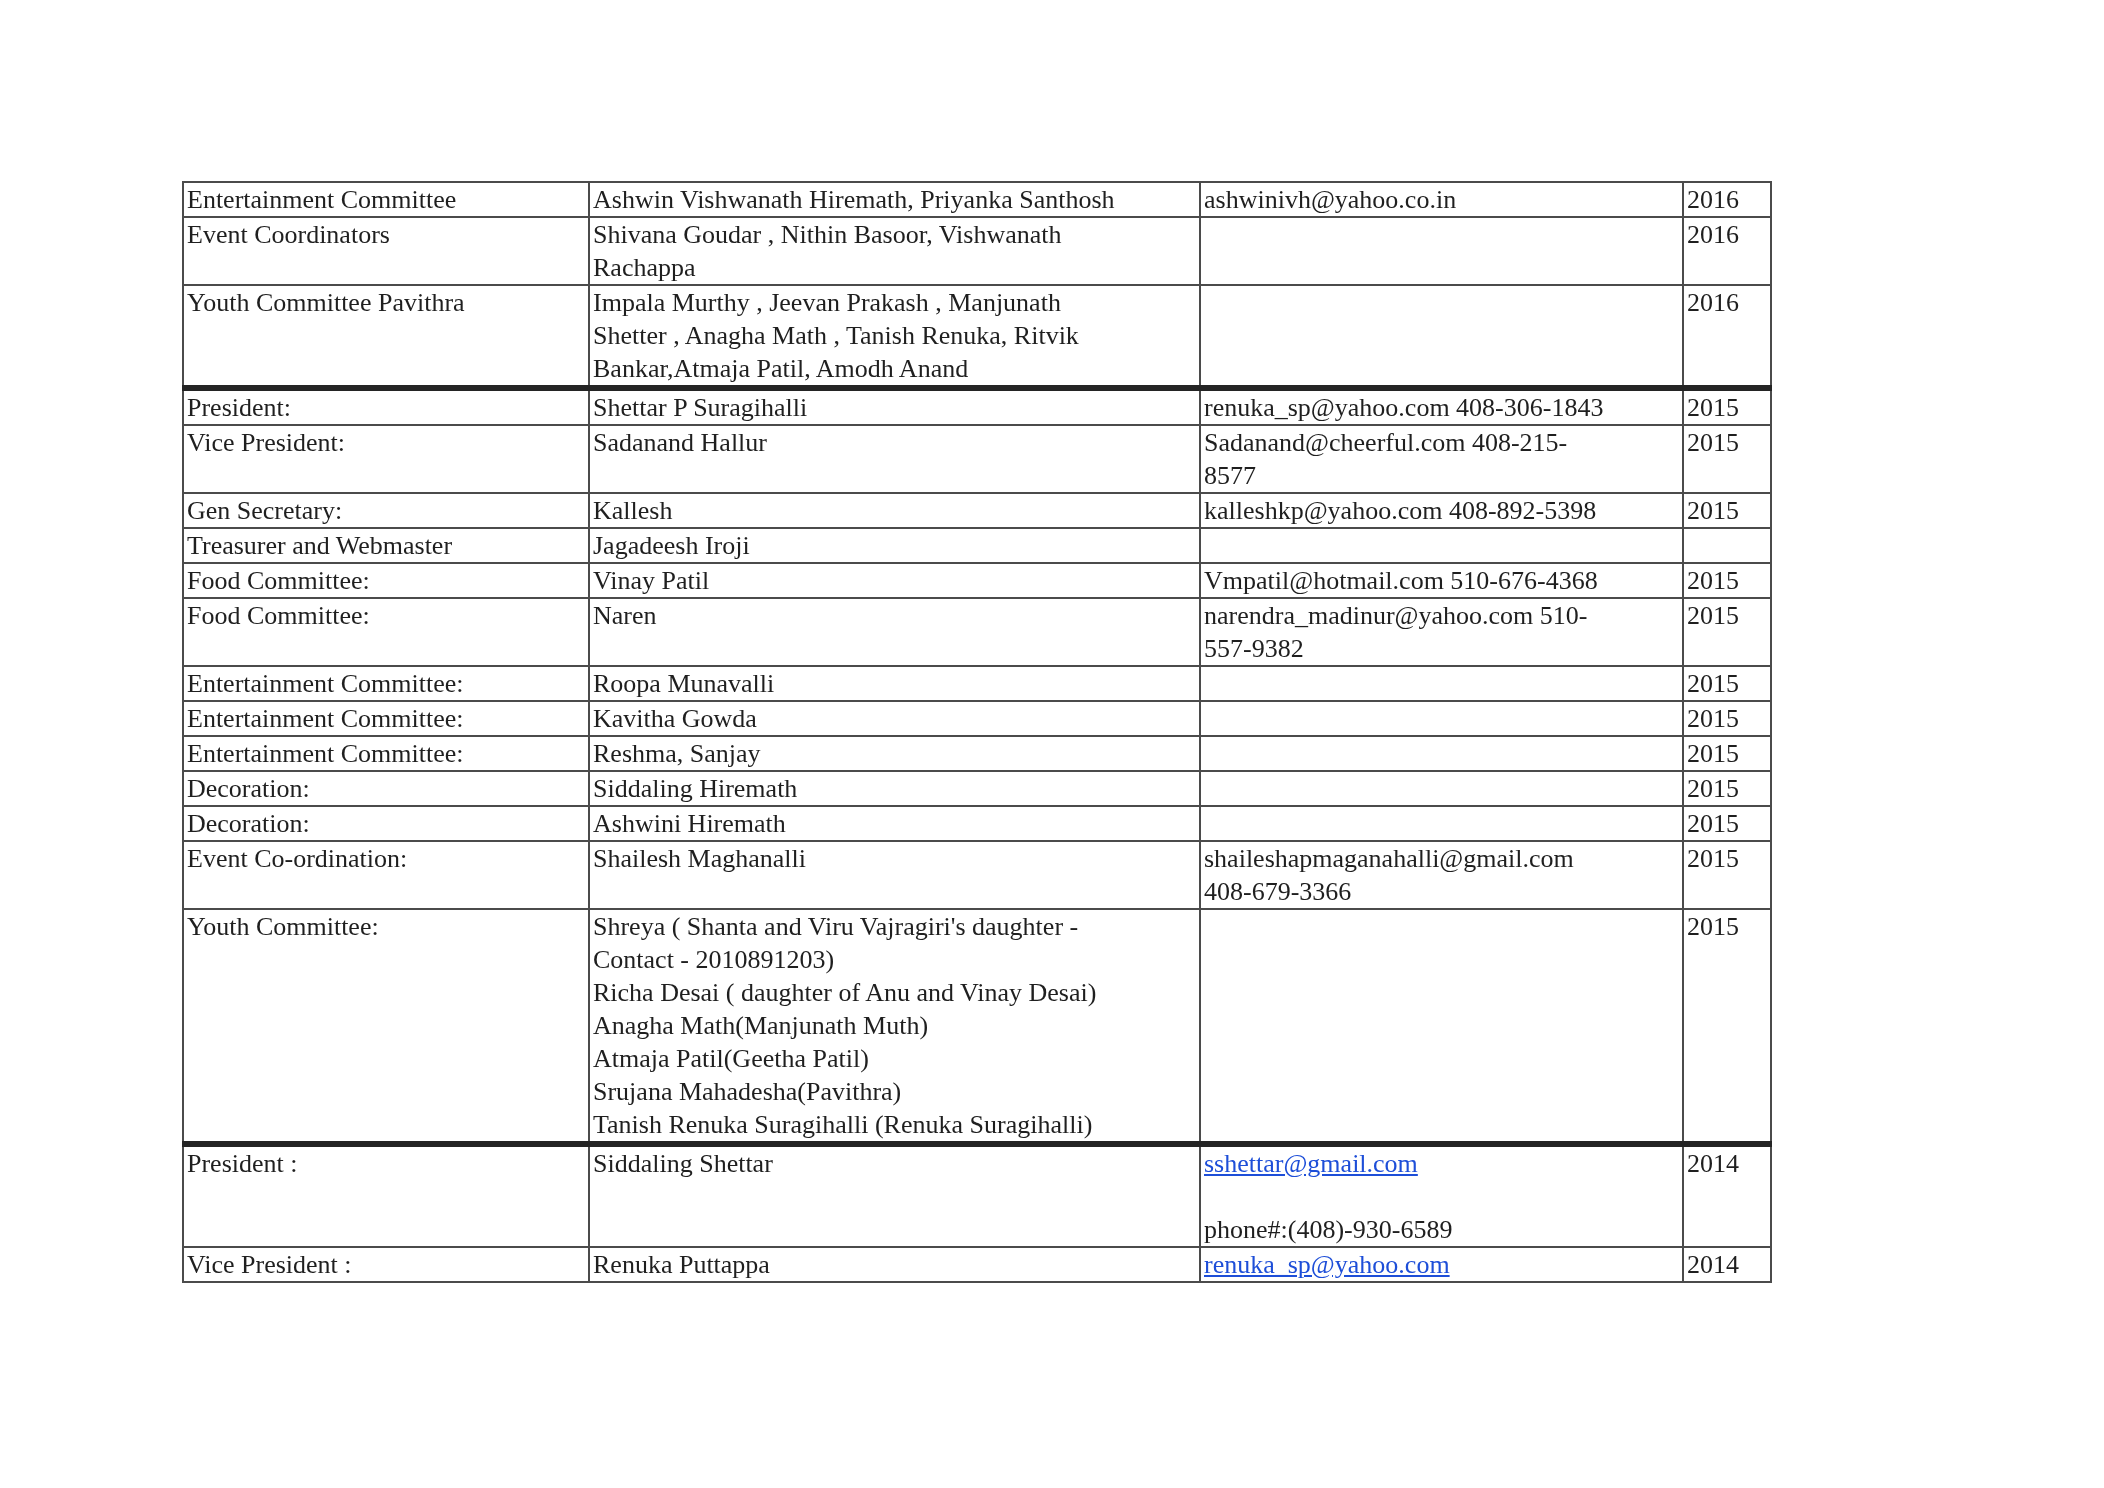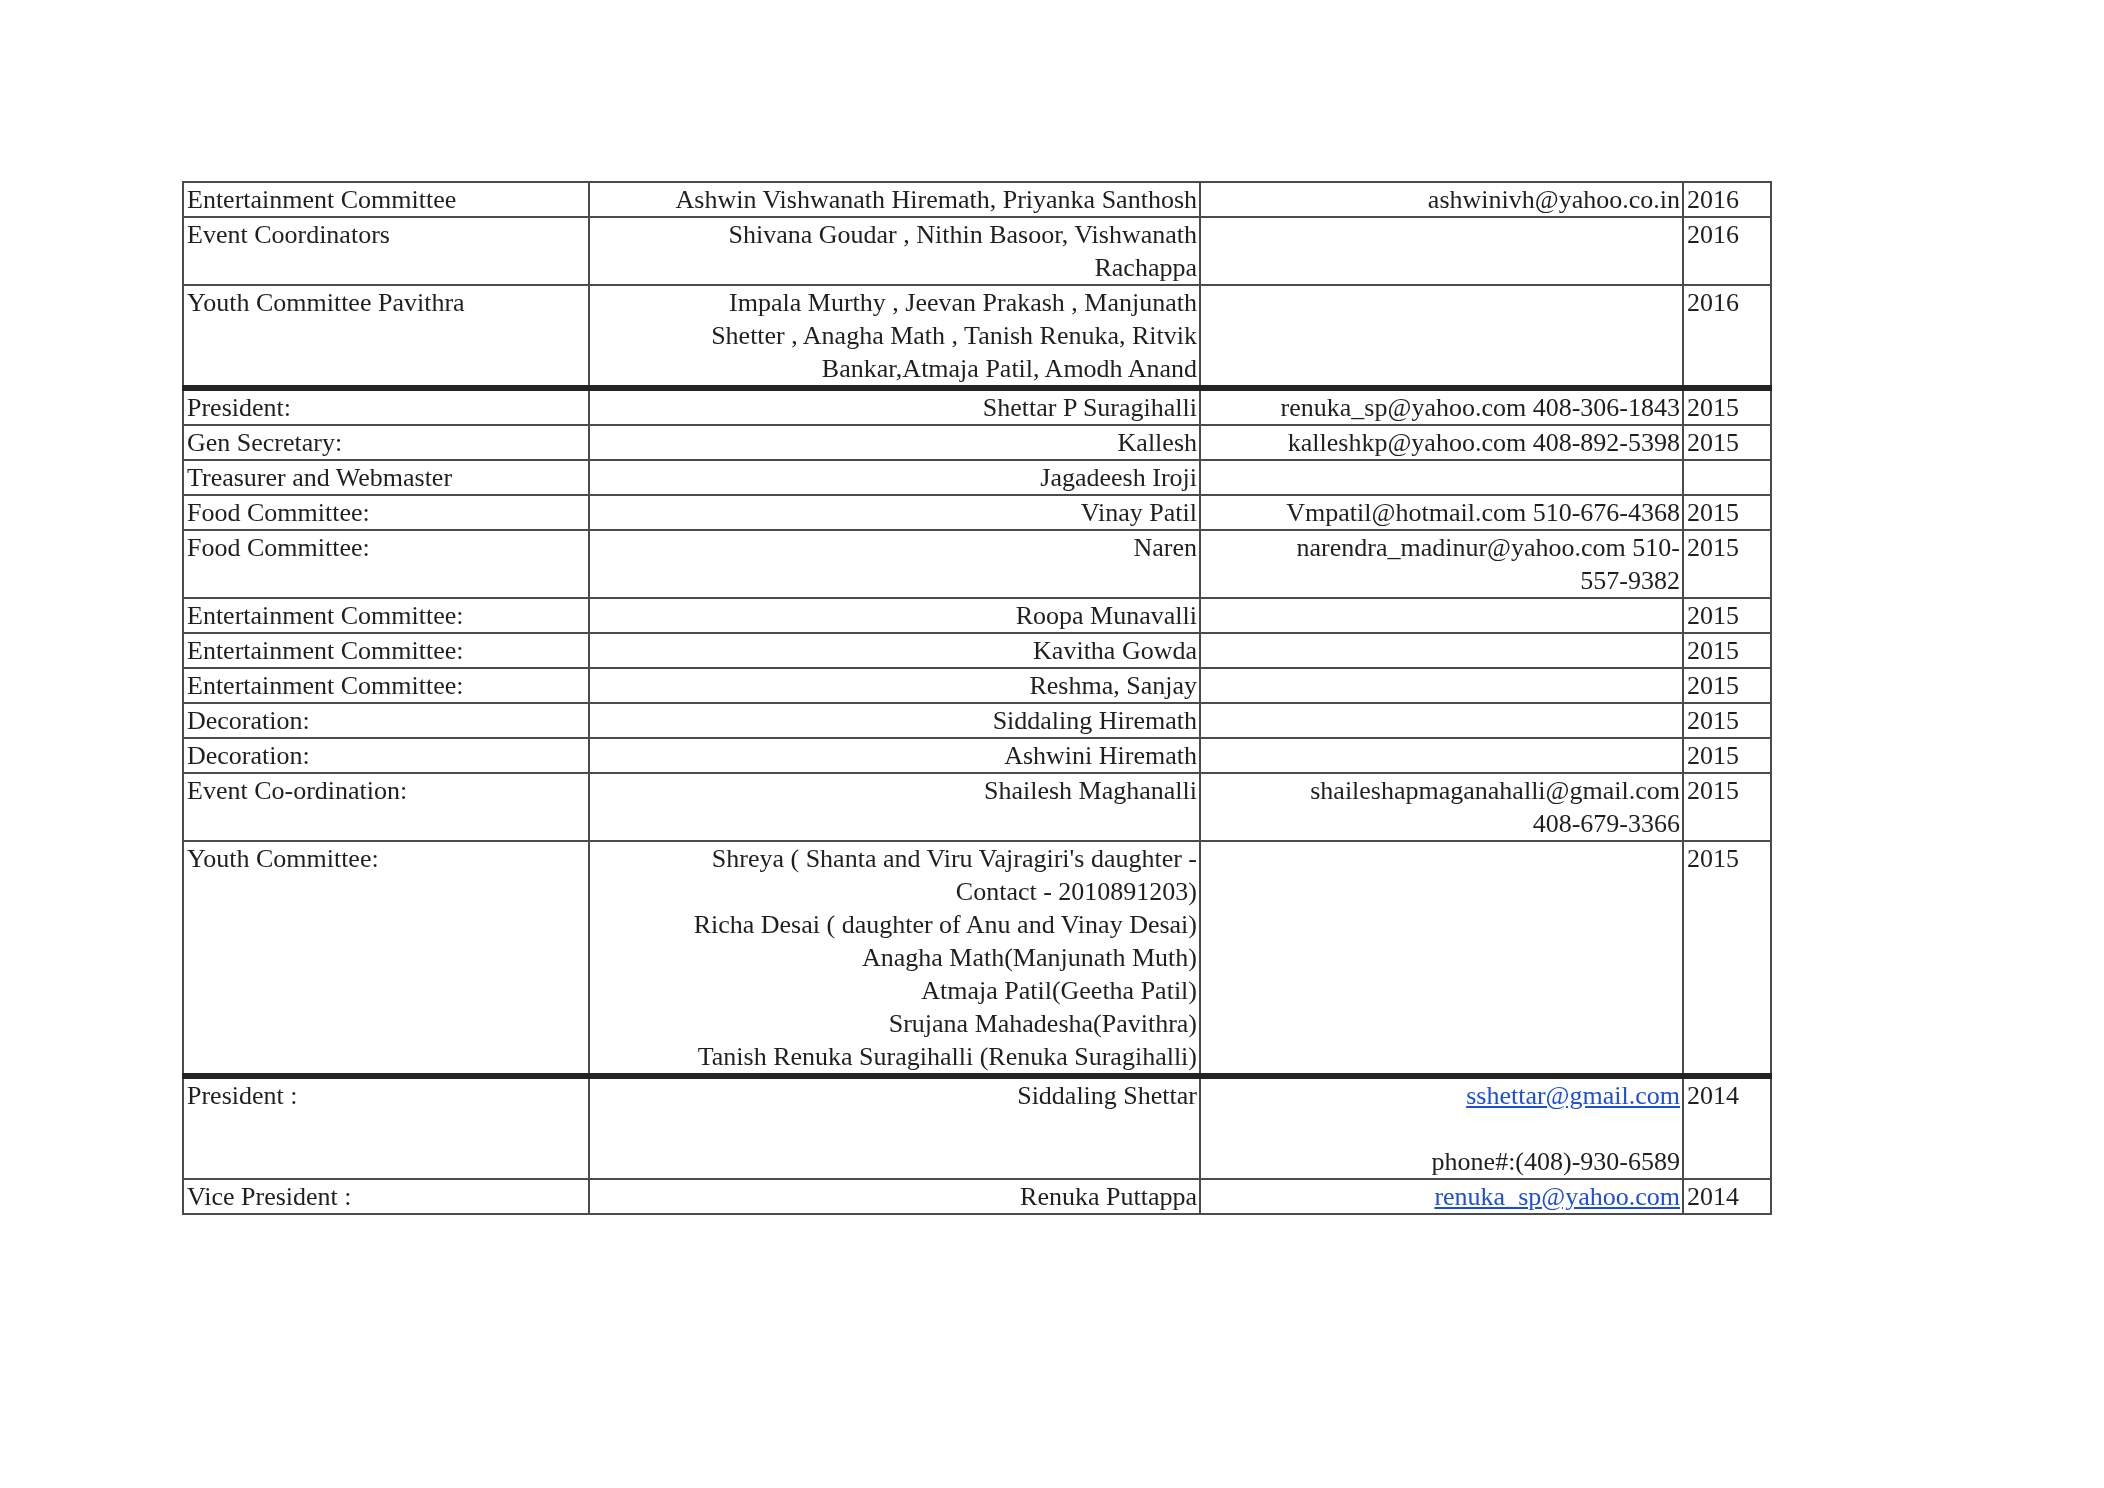--- a/index.html
+++ b/index.html
@@ -23,21 +23,21 @@
   table.roster td {
     border: 2px solid #4b4b4b;
     vertical-align: top;
     padding: 0 2px 0 3px;
     font-size: 26px;
     line-height: 33px;
   }
   tr.thick-bottom td {
     border-bottom: 6px solid #242424;
   }
-  .line { white-space: nowrap; text-align: right; }
+  .line { white-space: nowrap; }
   a.email-link {
     color: #1d4ed8;
     cursor: pointer;
   }
 </style>
 </head>
 <body>
 
 <div class="page">
   <table class="roster">
@@ -81,20 +81,31 @@
           <td>President:</td>
           <td>
             <div class="line">Shettar P Suragihalli</div>
           </td>
           <td>
             <div class="line">renuka_sp@yahoo.com 408-306-1843</div>
           </td>
           <td>2015</td>
         </tr>
         <tr>
+          <td>Vice President:</td>
+          <td>
+            <div class="line">Sadanand Hallur</div>
+          </td>
+          <td>
+            <div class="line">Sadanand@cheerful.com 408-215-</div>
+            <div class="line">8577</div>
+          </td>
+          <td>2015</td>
+        </tr>
+        <tr>
           <td>Gen Secretary:</td>
           <td>
             <div class="line">Kallesh</div>
           </td>
           <td>
             <div class="line">kalleshkp@yahoo.com 408-892-5398</div>
           </td>
           <td>2015</td>
         </tr>
         <tr>

